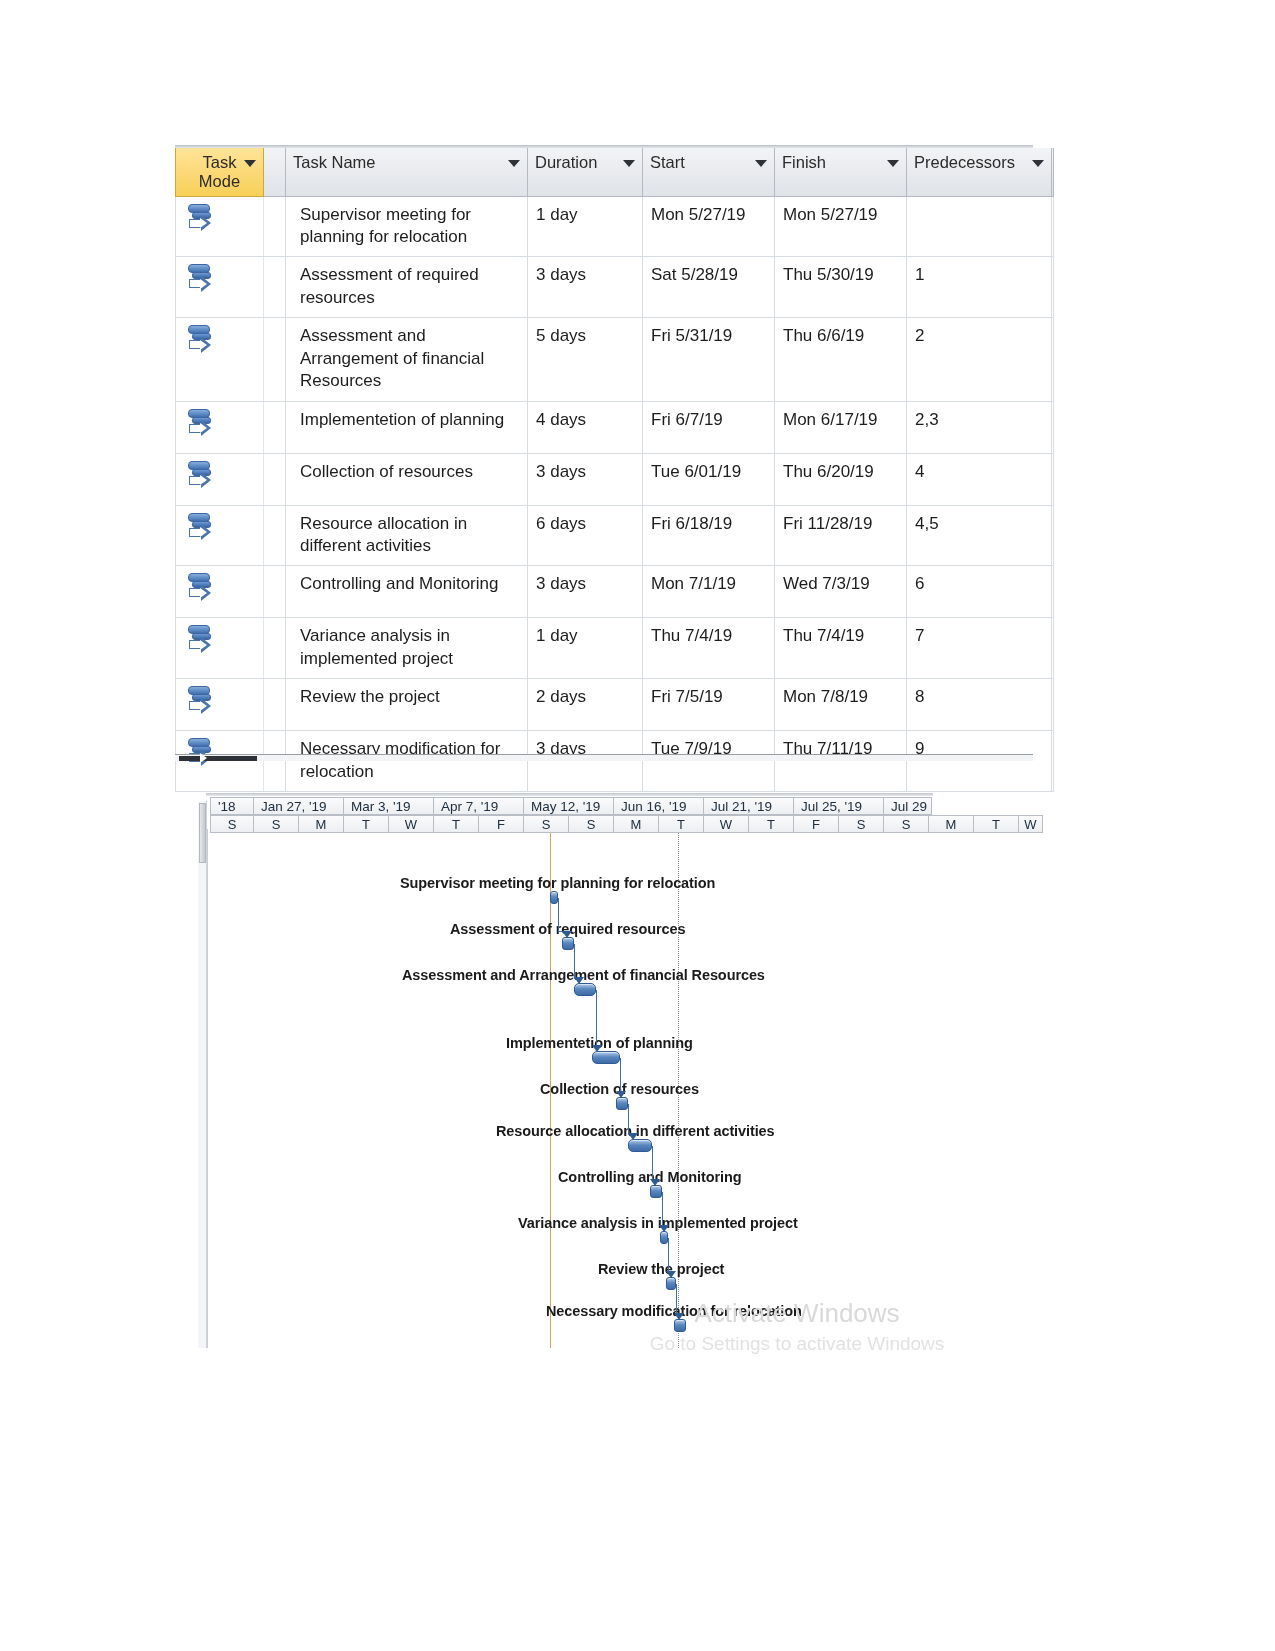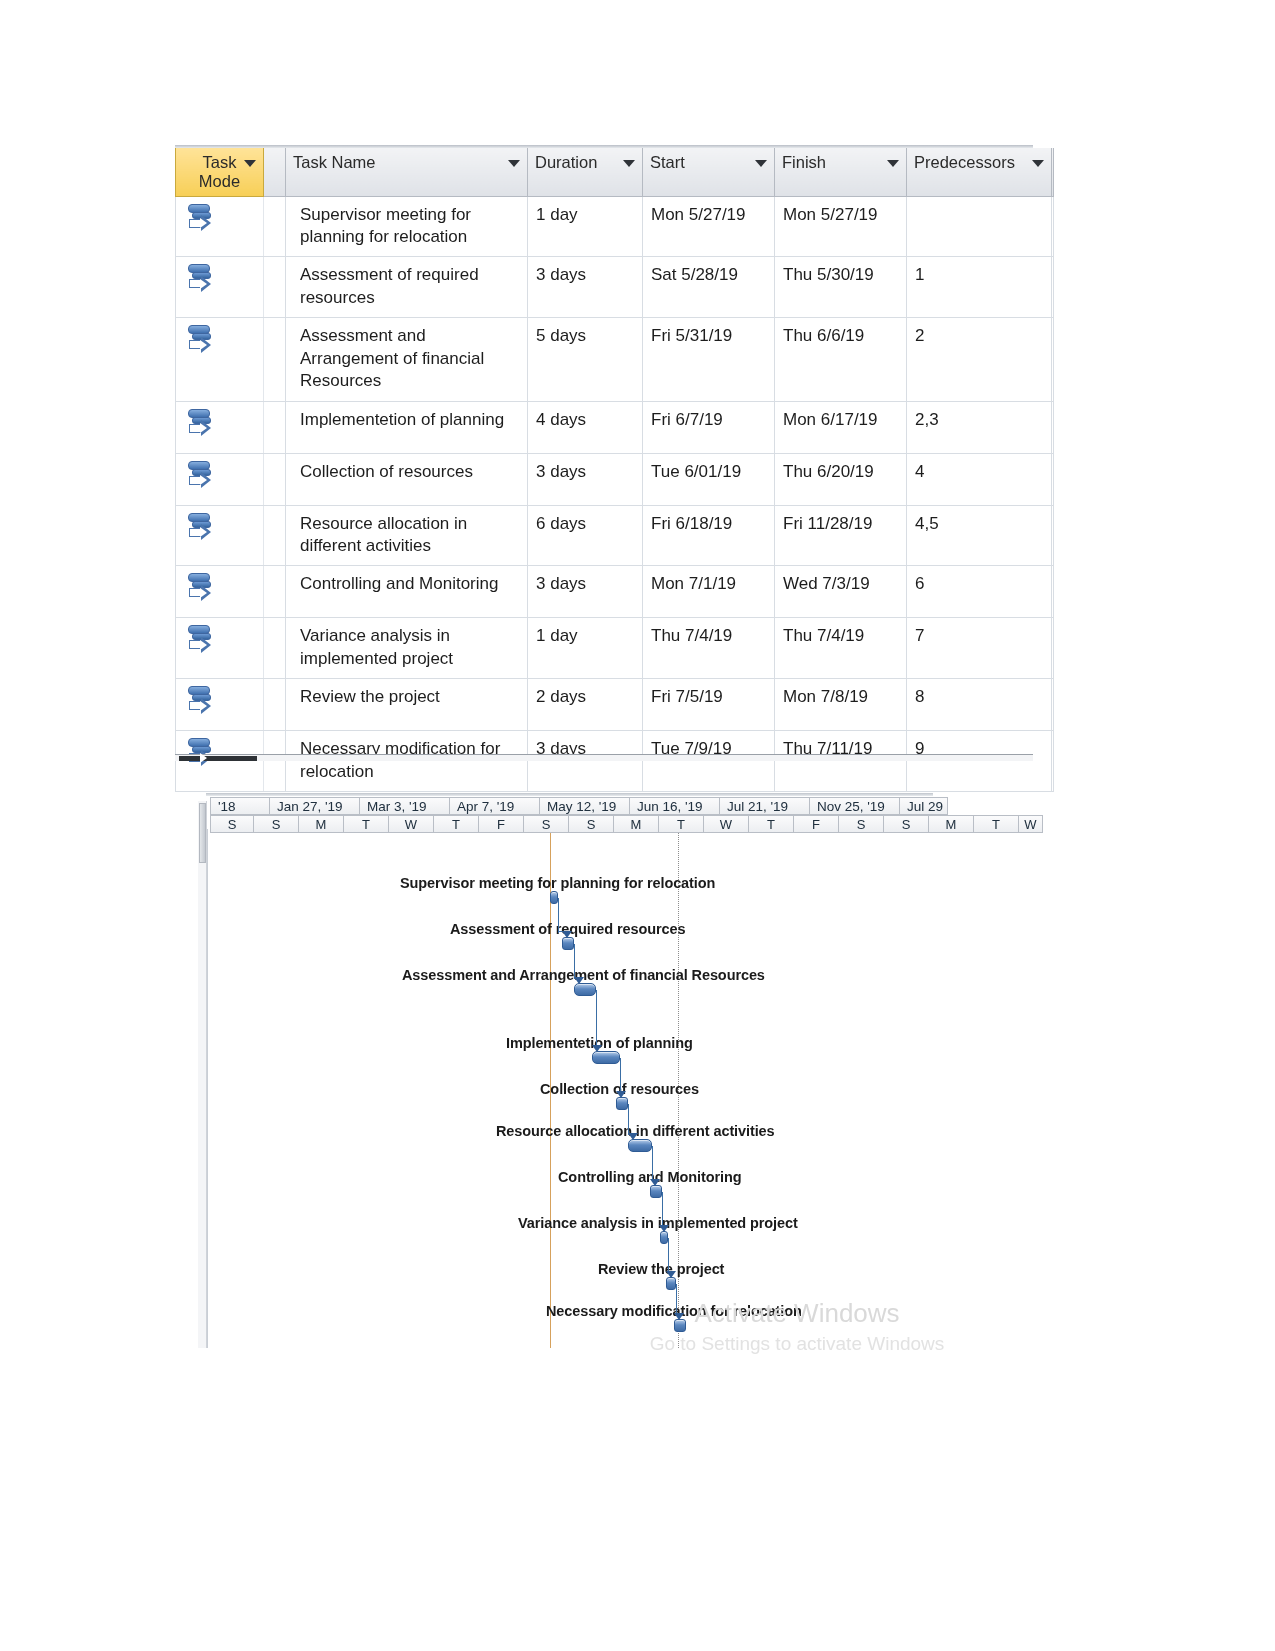--- a/index.html
+++ b/index.html
@@ -432,28 +432,28 @@
 
 <div id="gantt-wrap">
   <div id="gantt-topline"></div>
 
   <div id="gantt-vscroll">
     <div class="vthumb"></div>
   </div>
   <div id="gantt-left-rule"></div>
 
   <div class="tl-row tl-major" id="tl-major">
-      <div class="tl-cell" style="width: 60px;">'18</div>
+      <div class="tl-cell" style="width: 44px;">'18</div>
       <div class="tl-cell" style="width: 90px;">Jan 27, '19</div>
       <div class="tl-cell" style="width: 90px;">Mar 3, '19</div>
       <div class="tl-cell" style="width: 90px;">Apr 7, '19</div>
       <div class="tl-cell" style="width: 90px;">May 12, '19</div>
       <div class="tl-cell" style="width: 90px;">Jun 16, '19</div>
       <div class="tl-cell" style="width: 90px;">Jul 21, '19</div>
-      <div class="tl-cell" style="width: 90px;">Nov 25, '19</div>
+      <div class="tl-cell" style="width: 90px;">Jul 25, '19</div>
       <div class="tl-cell" style="width: 48px;">Jul 29</div>
     </div>
   <div class="tl-row tl-minor" id="tl-minor">
       <div class="tl-cell" style="width: 44px;">S</div>
       <div class="tl-cell" style="width: 45px;">S</div>
       <div class="tl-cell" style="width: 45px;">M</div>
       <div class="tl-cell" style="width: 45px;">T</div>
       <div class="tl-cell" style="width: 45px;">W</div>
       <div class="tl-cell" style="width: 45px;">T</div>
       <div class="tl-cell" style="width: 45px;">F</div>

